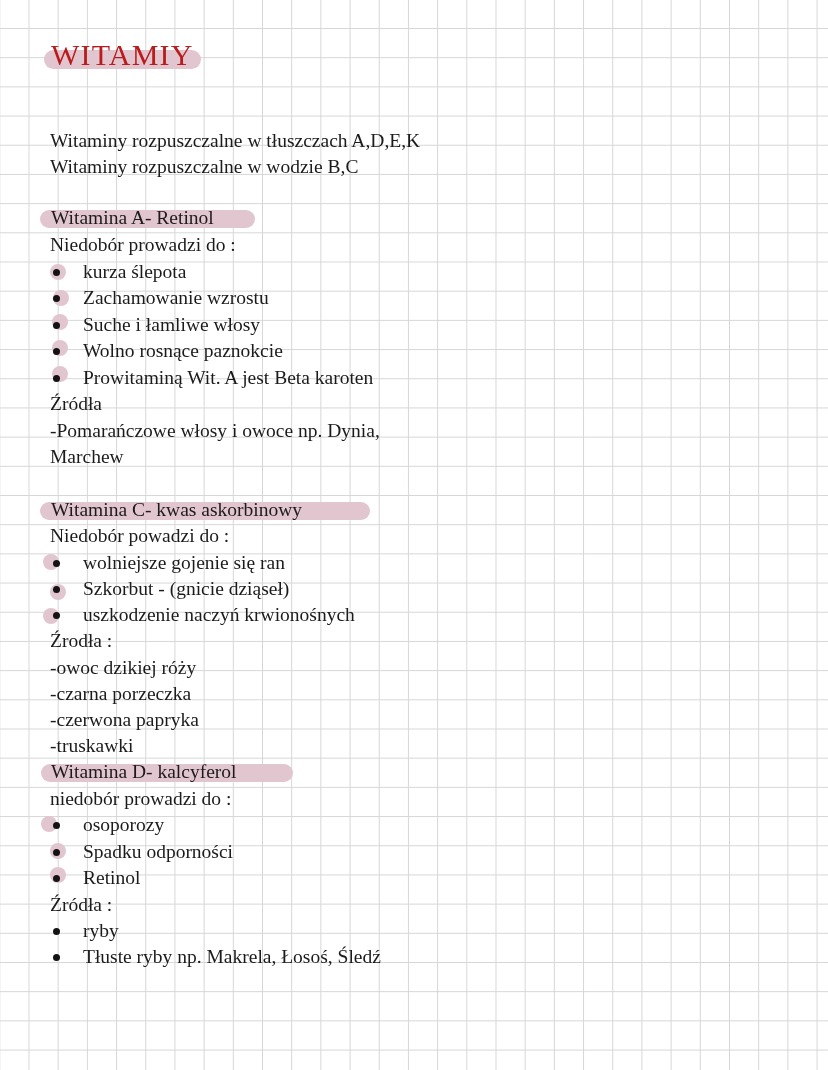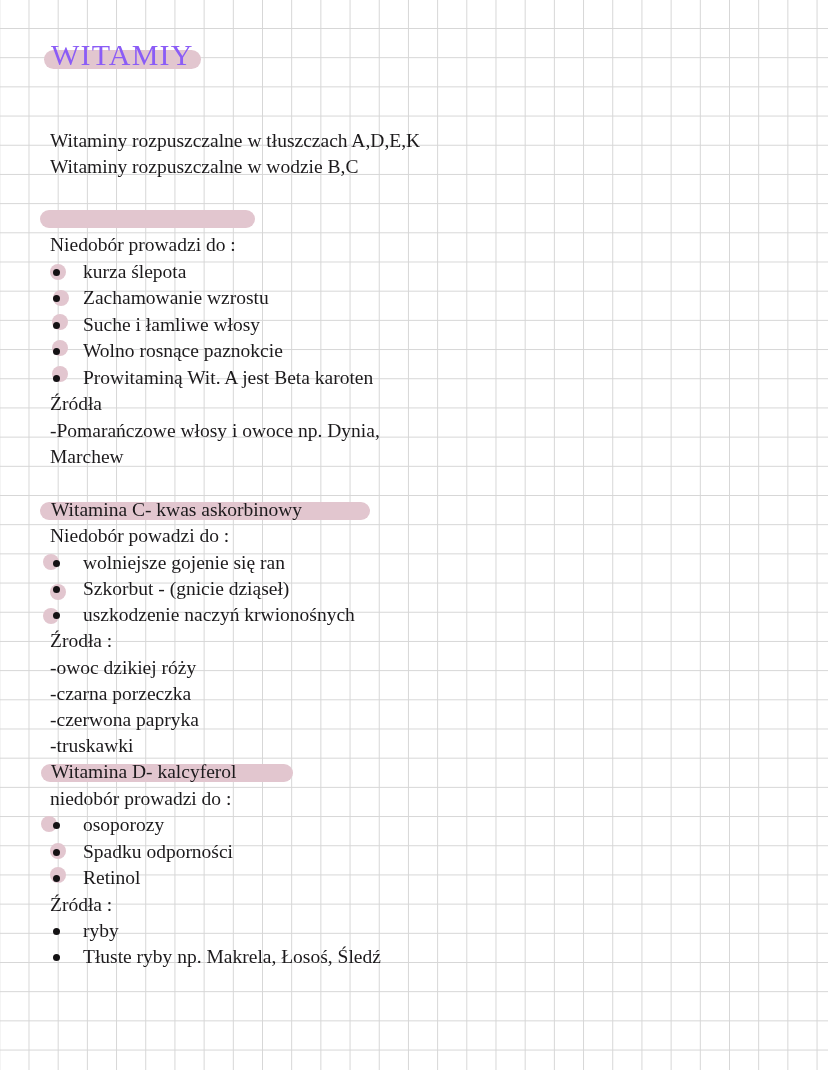--- a/index.html
+++ b/index.html
@@ -15,21 +15,21 @@
     color: #1c1a1c;
   }
   .page { position: absolute; inset: 0; }
   .title-wrap { position: absolute; left: 44px; top: 38px; height: 34px; width: 160px; }
   .title-pill {
     position: absolute; left: 0; top: 12px; width: 157px; height: 19px;
     background: #e2c6cf; border-radius: 10px;
   }
   .title {
     position: absolute; left: 7px; top: 0; font-size: 30px; line-height: 34px;
-    letter-spacing: 1.2px; color: #8b5cf6; white-space: nowrap;
+    letter-spacing: 1.2px; color: #b91c1c; white-space: nowrap;
   }
   .line {
     position: absolute; left: 50px; font-size: 19.5px; line-height: 26px;
     white-space: nowrap; color: #1c1a1c;
   }
   .heading-pill {
     position: absolute; height: 18px; background: #e2c6cf; border-radius: 9px;
   }
   .heading { position: absolute; left: 51px; font-size: 19.5px; line-height: 26px; white-space: nowrap; }
   .bullet-row { position: absolute; left: 40px; height: 26px; }
@@ -53,20 +53,21 @@
 
   <div class="title-wrap">
     <div class="title-pill"></div>
     <div class="title">WITAMIY</div>
   </div>
 
   <div class="line" style="top:128px">Witaminy rozpuszczalne w tłuszczach A,D,E,K</div>
   <div class="line" style="top:154px">Witaminy rozpuszczalne w wodzie B,C</div>
 
   <div class="heading-pill" style="left:40px; top:210px; width:215px;"></div>
+  <div class="heading" style="top:205px">Witamina A- Retinol</div>
   <div class="line" style="top:232px">Niedobór prowadzi do :</div>
 
   <div class="bullet-row" style="top:259px">
     <div class="bullet-hl" style="left:10px"></div>
     <div class="bullet-dot"></div>
     <div class="bullet-text">kurza ślepota</div>
   </div>
   <div class="bullet-row" style="top:285px">
     <div class="bullet-hl" style="left:13px"></div>
     <div class="bullet-dot"></div>

